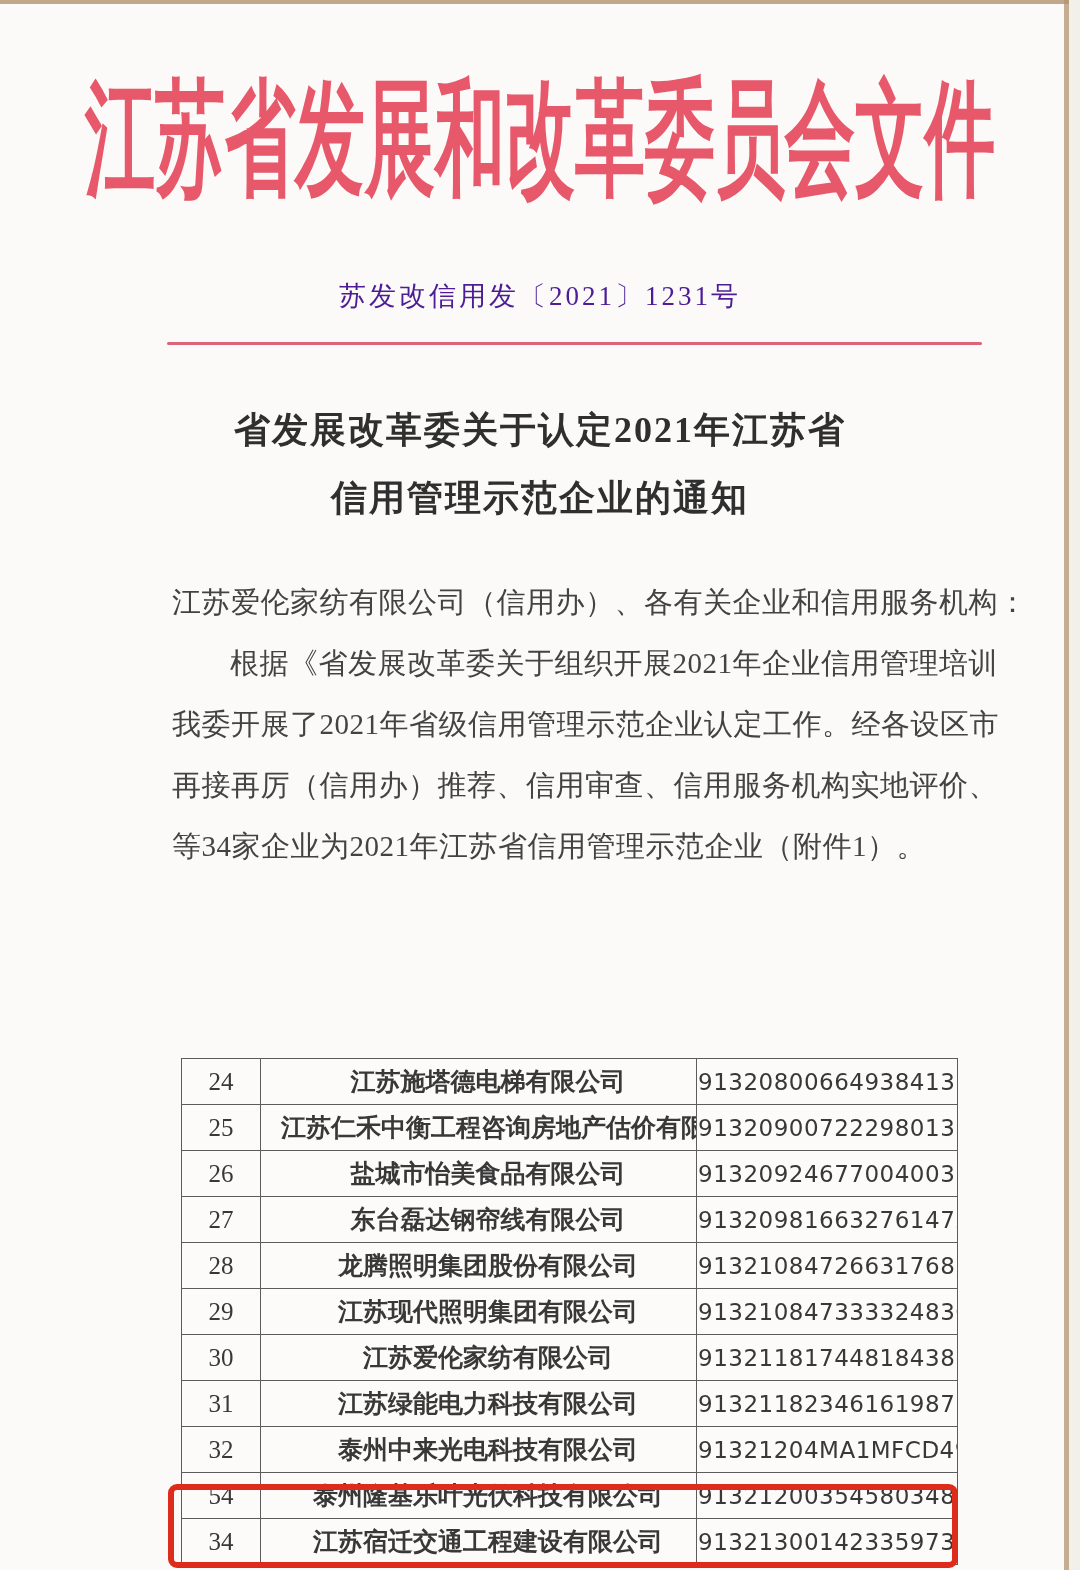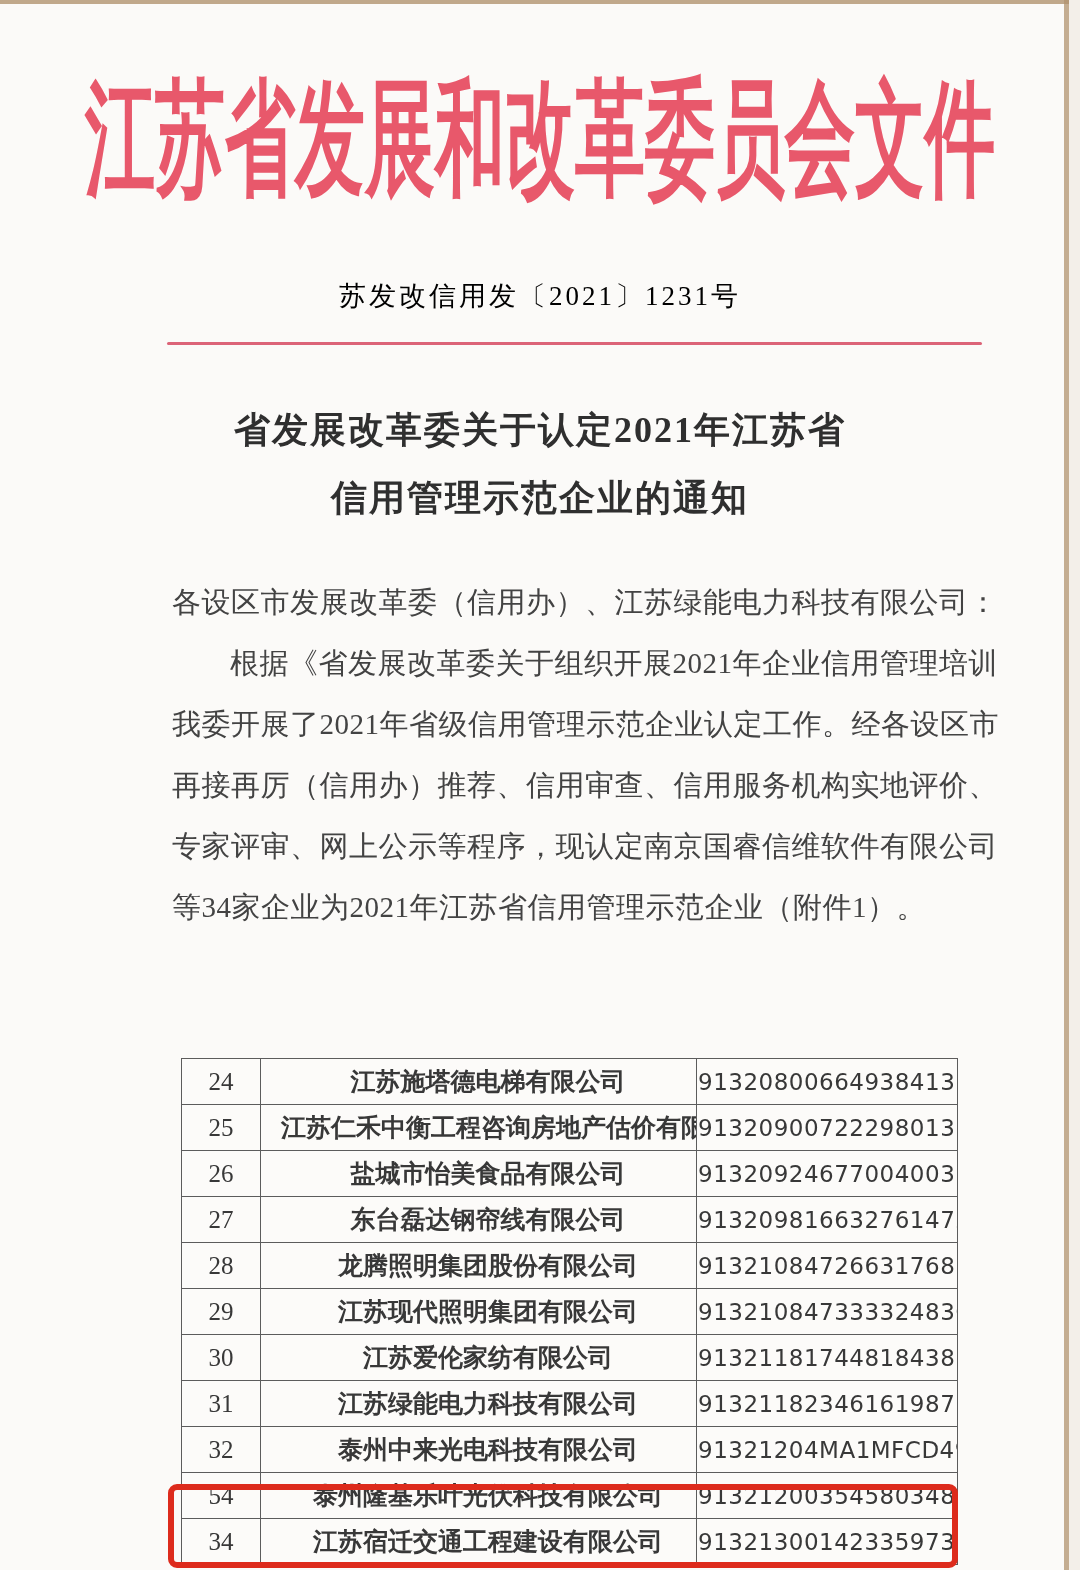--- a/index.html
+++ b/index.html
@@ -20,21 +20,21 @@
   .edge-right-outside{position:absolute;left:1069px;top:0;width:11px;height:1570px;background:#f3efe9;}
 
   .red-header{
     position:absolute;left:0;top:56px;width:1080px;
     text-align:center;color:var(--header-red);
     font-size:70px;font-weight:700;letter-spacing:0px;white-space:nowrap;
     transform:scaleY(1.8);transform-origin:top center;
   }
   .doc-number{
     position:absolute;left:0;top:278px;width:1080px;
-    text-align:center;font-size:27px;color:#000000;letter-spacing:3px;
+    text-align:center;font-size:27px;color:#4c1d95;letter-spacing:3px;
   }
   .red-rule{
     position:absolute;left:167px;top:342px;width:815px;height:3px;
     background:var(--rule-red);border-radius:2px;
   }
   .notice-title{
     position:absolute;left:0;top:396px;width:1080px;
     text-align:center;font-size:36px;line-height:68px;font-weight:700;
     color:#2f2f2f;letter-spacing:2px;
   }
@@ -78,25 +78,24 @@
 <div class="doc-number">苏发改信用发〔2021〕1231号</div>
 
 <div class="red-rule"></div>
 
 <div class="notice-title">
   <div>省发展改革委关于认定2021年江苏省</div>
   <div>信用管理示范企业的通知</div>
 </div>
 
 <div class="body-text">
-  <div class="line">各设区市发展改革委（信用办）、江苏绿能电力科技有限公司：</div>
+  <div class="line">江苏爱伦家纺有限公司（信用办）、各有关企业和信用服务机构：</div>
   <div class="line indent">根据《省发展改革委关于组织开展2021年企业信用管理培训</div>
   <div class="line">我委开展了2021年省级信用管理示范企业认定工作。经各设区市</div>
   <div class="line">再接再厉（信用办）推荐、信用审查、信用服务机构实地评价、</div>
-  <div class="line">专家评审、网上公示等程序，现认定南京国睿信维软件有限公司</div>
   <div class="line">等34家企业为2021年江苏省信用管理示范企业（附件1）。</div>
 </div>
 
 <table class="companies">
   <tbody>
     <tr>
       <td class="no">24</td>
       <td class="name">江苏施塔德电梯有限公司</td>
       <td class="code">91320800664938413U</td>
     </tr>

